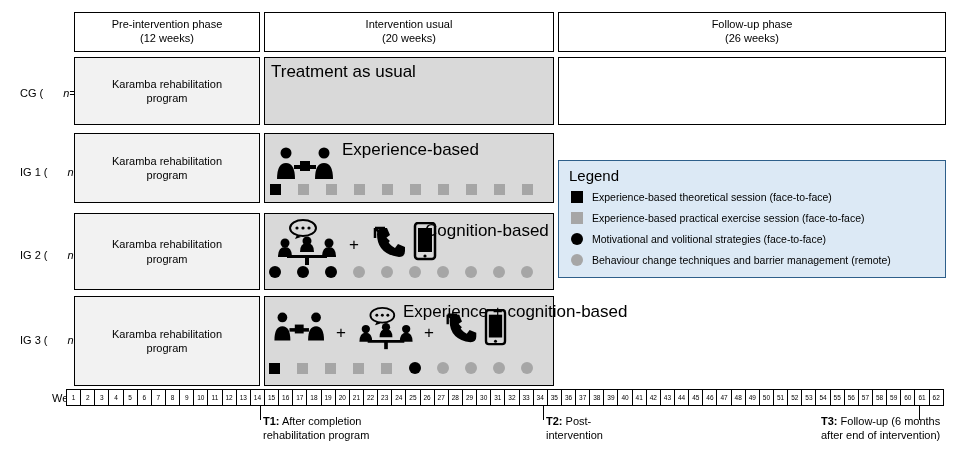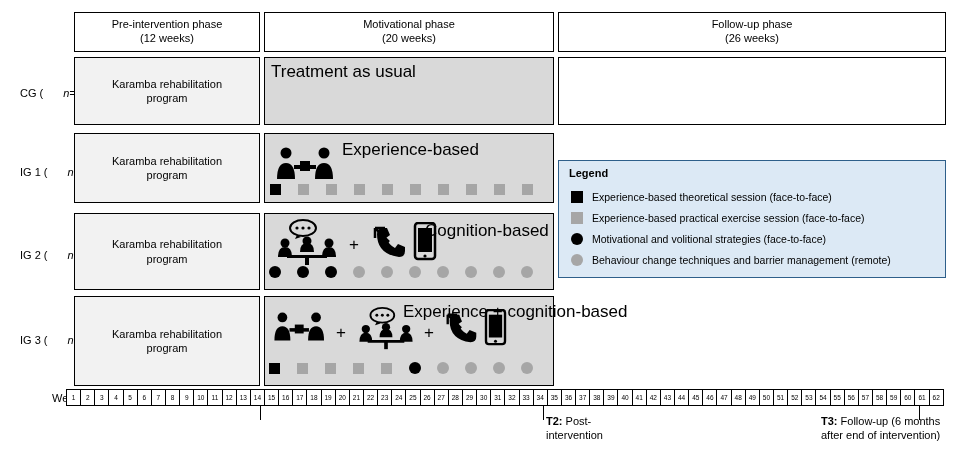--- a/index.html
+++ b/index.html
@@ -97,22 +97,21 @@
   
   .legend {
     position: absolute;
     border: 1px solid #2e5f8a;
     background: #dce9f5;
   }
   .legend-title {
     position: absolute;
     left: 10px;
     top: 6px;
-    font-size: 11px;
-    font-weight: bold;
+    font-size: 15px;
   }
   .legend-row {
     position: absolute;
     left: 12px;
     display: flex;
     align-items: center;
     font-size: 10.5px;
     white-space: nowrap;
   }
   .legend-sym {
@@ -175,21 +174,21 @@
 </head>
 <body>
 
 <div id="root">
 
   <div class="phase-box" style="left:74px; top:12px; width:184px; height:38px;">
     <span class="l1">Pre-intervention phase</span>
     <span class="l2">(12 weeks)</span>
   </div>
   <div class="phase-box" style="left:264px; top:12px; width:288px; height:38px;">
-    <span class="l1">Motivational phase</span>
+    <span class="l1">Intervention usual</span>
     <span class="l2">(20 weeks)</span>
   </div>
   <div class="phase-box" style="left:558px; top:12px; width:386px; height:38px;">
     <span class="l1">Follow-up phase</span>
     <span class="l2">(26 weeks)</span>
   </div>
 
   <div class="row-label" style="left:20px; top:87px;">
     <span>CG (</span><i>n=60</i><span>)</span>
   </div>
@@ -431,20 +430,24 @@
       <div class="week-cell" style="width: 14.1613px; height: 100%;">59</div>
       <div class="week-cell" style="width: 14.1613px; height: 100%;">60</div>
       <div class="week-cell" style="width: 14.1613px; height: 100%;">61</div>
       <div class="week-cell" style="width: 14.1613px; height: 100%;">62</div>
     </div>
 
   <div class="tick" style="left:260px; top:406px; height:14px;"></div>
   <div class="tick" style="left:543px; top:406px; height:14px;"></div>
   <div class="tick" style="left:919px; top:406px; height:14px;"></div>
 
+  <div class="tp" style="left:263px; top:414px;">
+    <div><b>T1:</b><span> After completion</span></div>
+    <div>rehabilitation program</div>
+  </div>
   <div class="tp" style="left:546px; top:414px;">
     <div><b>T2:</b><span> Post-</span></div>
     <div>intervention</div>
   </div>
   <div class="tp" style="left:801px; top:414px;margin-left:20px;">
     <div><b>T3:</b><span> Follow-up (6 months</span></div>
     <div>after end of intervention)</div>
   </div>
 
 </div>

